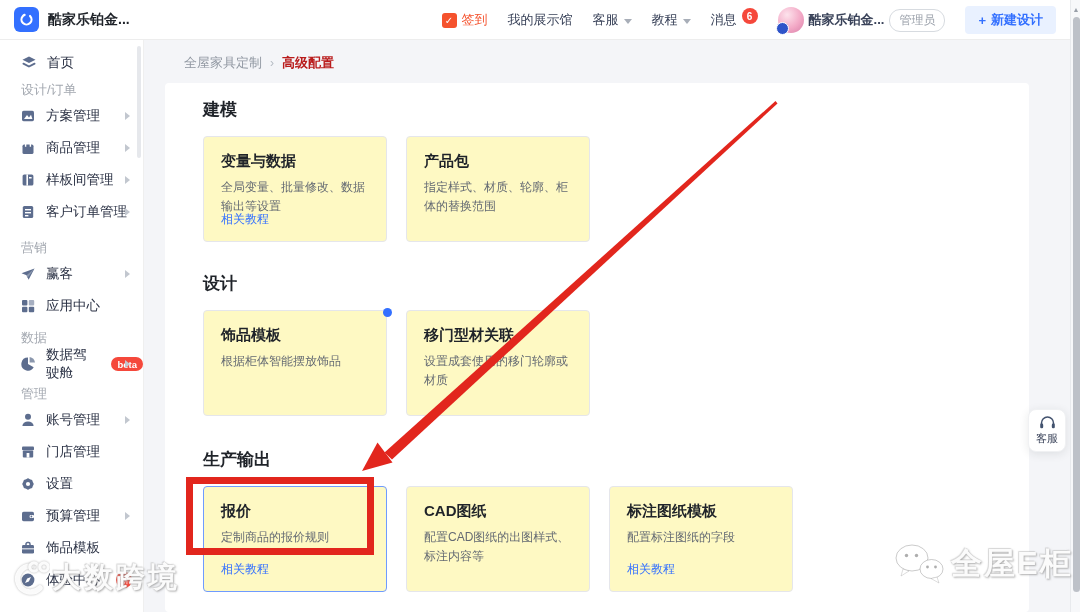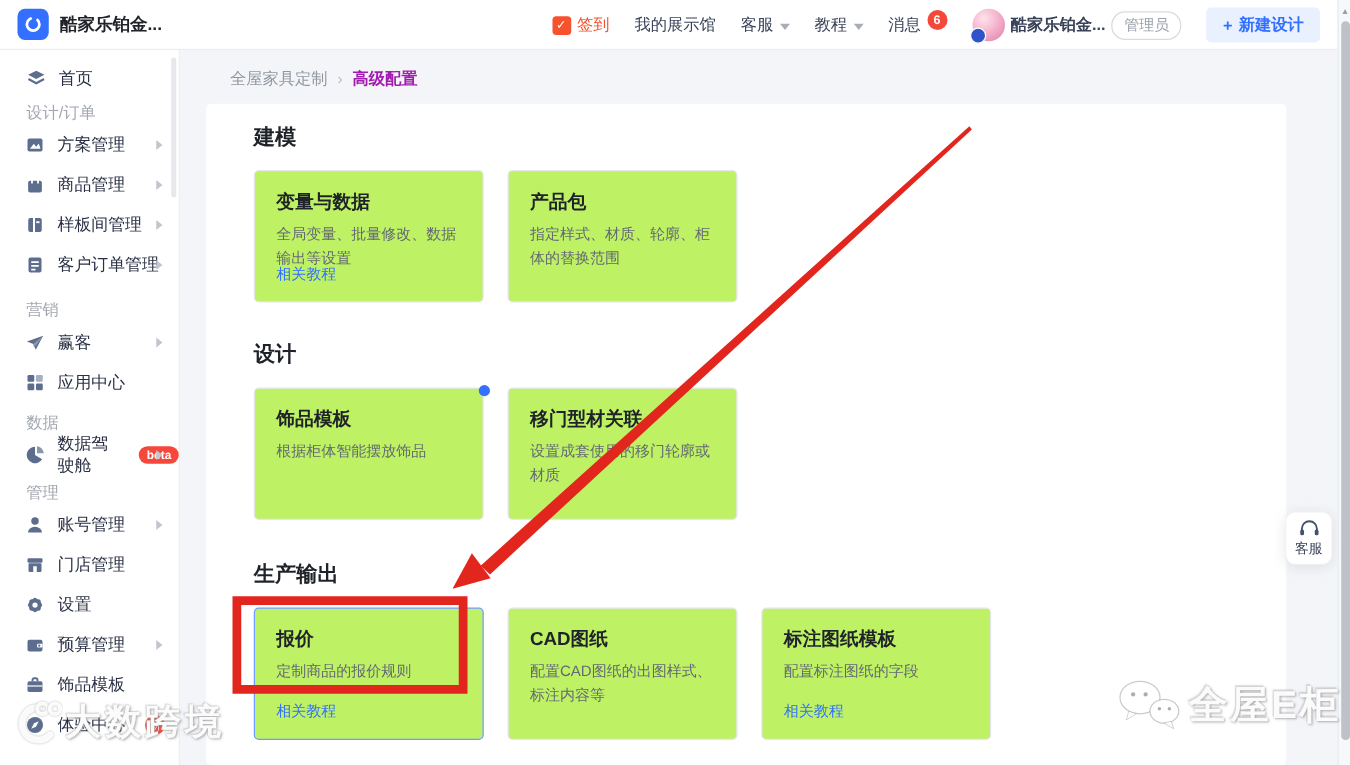--- a/index.html
+++ b/index.html
@@ -32,27 +32,27 @@
   .side-arrow { position:absolute; right:13px; width:0; height:0; border-top:4px solid transparent; border-bottom:4px solid transparent; border-left:5px solid #c2c7cf; }
   .beta-pill { background:#f5483b; color:#fff; font-size:9.5px; font-weight:bold; border-radius:8px; padding:1.5px 6px; margin-left:2px; }
   .new-dot { width:16px; height:16px; border-radius:50%; background:#f5483b; color:#fff; font-size:9.5px; display:flex; align-items:center; justify-content:center; margin-left:6px; }
   .side-scroll { position:absolute; right:2px; top:6px; width:4px; height:112px; border-radius:2px; background:#e6e8ec; }
   .mt2{margin-top:2px}.mt6{margin-top:6px}.mt4{margin-top:4px}.mt10{margin-top:10px}
 
   
   .breadcrumb { position:absolute; left:184px; top:54px; font-size:13px; display:flex; gap:8px; align-items:center; z-index:5; }
   .bc-muted { color:#9097a1; cursor:pointer; }
   .bc-sep { color:#b6bcc4; font-size:12px; }
-  .bc-current { color:#a21caf; font-weight:bold; }
+  .bc-current { color:#b91c1c; font-weight:bold; }
 
   .panel { position:absolute; left:165px; top:83px; width:864px; height:529px; background:#fff; border-radius:4px; z-index:4; }
   .section { position:absolute; left:38px; }
   .sec-title { font-size:17px; font-weight:bold; color:#1f2329; height:22px; line-height:22px; }
   .cards { display:flex; gap:19px; margin-top:15px; }
-  .card { width:184px; height:106px; background:#bef264; border:1px solid #e5e6eb; border-radius:4px; padding:15px 17px; position:relative; cursor:pointer; }
+  .card { width:184px; height:106px; background:#fef9c3; border:1px solid #e5e6eb; border-radius:4px; padding:15px 17px; position:relative; cursor:pointer; }
   .card.hl { border-color:#6f9bff; }
   .card-title { font-size:15px; font-weight:bold; color:#1f2329; margin-bottom:7px; }
   .card-desc { font-size:12px; color:#646a73; line-height:1.55; }
   .card-link { position:absolute; left:17px; bottom:13px; font-size:12px; color:#3370ff; cursor:pointer; }
   .blue-dot { position:absolute; width:9px; height:9px; border-radius:50%; background:#3370ff; left:383px; top:308px; z-index:6; }
 
   
   .support-fab { position:absolute; left:1028px; top:409px; width:38px; height:43px; background:#fff; border:1px solid #f0f1f3; border-radius:8px; box-shadow:0 2px 10px rgba(31,35,41,.10); z-index:25; display:flex; flex-direction:column; align-items:center; justify-content:center; gap:2px; cursor:pointer; }
   .support-fab span { font-size:11px; color:#394259; }
 

